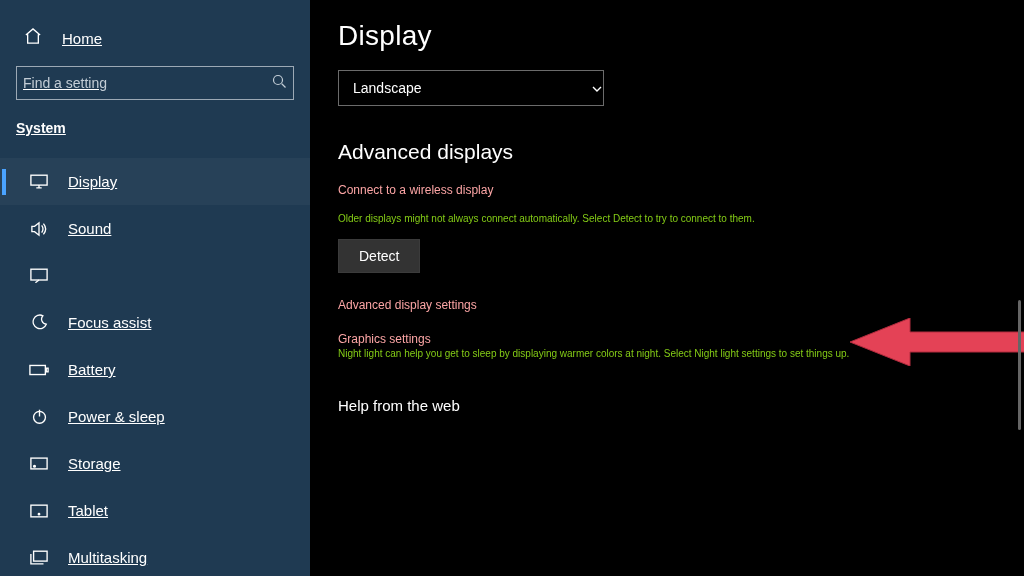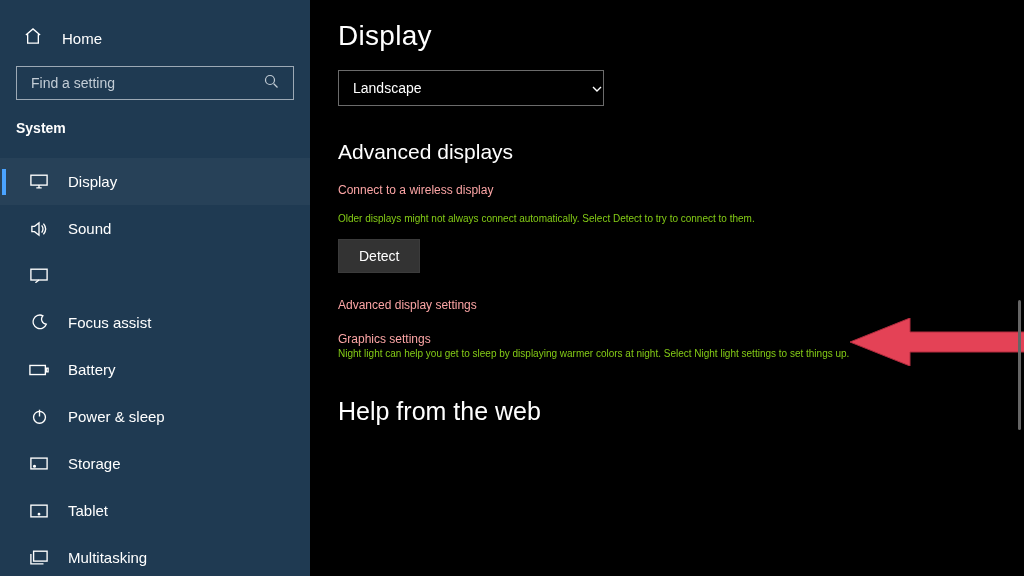--- a/index.html
+++ b/index.html
@@ -1,26 +1,26 @@
 <!DOCTYPE html>
 <html><head>
 <meta charset="utf-8">
 <style>
   * { box-sizing: border-box; margin: 0; padding: 0; }
   html, body { width: 1024px; height: 576px; overflow: hidden; font-family: "Segoe UI", Arial, sans-serif; background: #000; color: #fff; }
   .app { display: flex; width: 100%; height: 100%; }
   
-  .sidebar { width: 310px; height: 100%; background: #1f3a52; padding-top: 28px; position: relative; }
+  .sidebar { width: 310px; height: 100%; background: #1f3a52; padding-top: 28px; position: relative; text-decoration: underline; }
   .home-row { display: flex; align-items: center; padding: 0 22px 18px 22px; cursor: pointer; }
   .home-row .icn { width: 22px; text-align: center; margin-right: 18px; }
   .home-row .lbl { font-size: 15px; color: #fff; }
   .search {
     margin: 0 16px 20px 16px; height: 34px; border: 1px solid #9ca9b5;
     display: flex; align-items: center; justify-content: space-between;
-    padding: 0 14px; color: #c3cdd6; font-size: 14px;
+    padding: 0 6px; color: #c3cdd6; font-size: 14px;
   }
   .section-label { padding: 0 22px 22px 16px; font-size: 14px; font-weight: 600; color: #fff; }
   .nav { display: flex; flex-direction: column; }
   .nav-item {
     display: flex; align-items: center; height: 47px; padding: 0 22px 0 18px;
     cursor: pointer; position: relative; font-size: 15px; color: #fff;
   }
   .nav-item .bar { width: 4px; height: 26px; background: transparent; position: absolute; left: 2px; }
   .nav-item.active .bar { background: #4aa3ff; }
   .nav-item.active { background: rgba(255,255,255,0.04); }
@@ -40,21 +40,21 @@
   .h2 { font-size: 21px; font-weight: 400; margin-top: 34px; margin-bottom: 16px; }
   .link { color: #fca5a5; font-size: 12px; cursor: pointer; display:inline-block; }
   .body-text { font-size: 10px; color: #84cc16; line-height: 1.45; max-width: 720px; }
   .muted { max-width: 430px; margin-top: 14px; }
   .btn {
     margin-top: 12px; display:inline-flex; align-items:center; justify-content:center;
     height: 34px; padding: 1px 20px; background: #333333; border: 1px solid #3b3b3b;
     font-size: 14px; color: #fff; cursor: pointer;
   }
   .spacer-16{height:16px;} .spacer-22{height:22px;}
-  .help-title { font-size: 25px; font-weight: 400; margin-top: 36px; }
+  .help-title { font-size: 15px; font-weight: 400; margin-top: 36px; }
 
   
   .arrow {
     position: absolute; left: 540px; top: 318px; width: 210px; height: 48px;
   }
   .arrow svg { width: 100%; height: 100%; }
 
   
   .scroll-track { position:absolute; right:3px; top:300px; width:3px; height:130px; background:#666; border-radius:2px; }
 </style>

